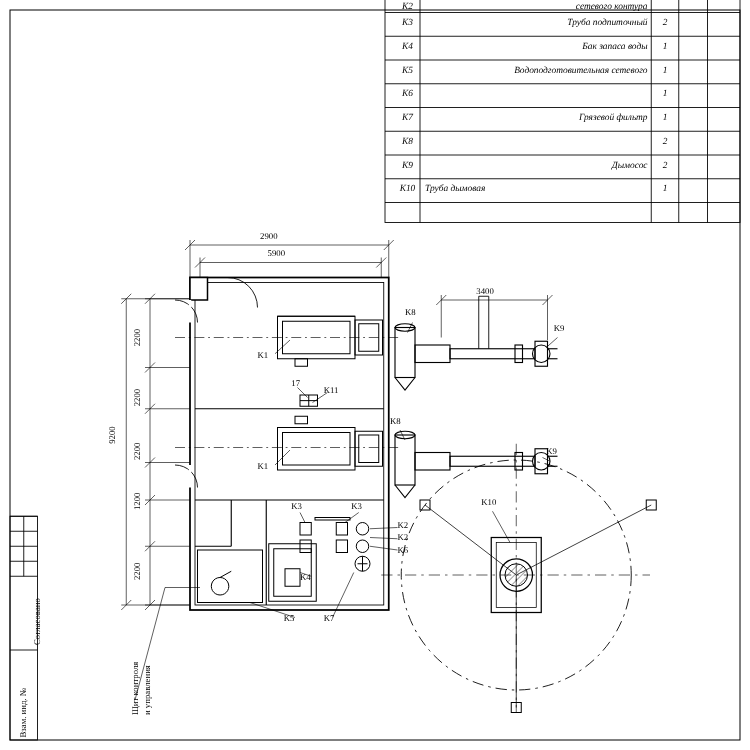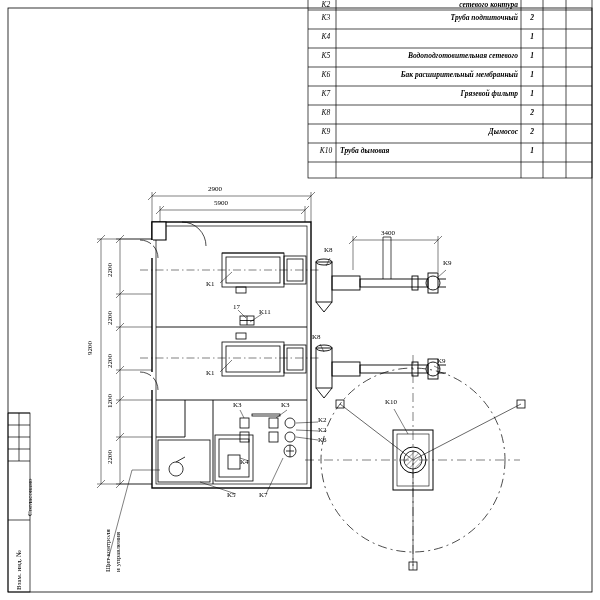--- a/index.html
+++ b/index.html
@@ -2,21 +2,21 @@
 <html><head>
 <meta charset="utf-8">
 <style>
   html,body{margin:0;padding:0;background:#ffffff;}
   body{width:600px;height:600px;overflow:hidden;font-family:"Liberation Serif",serif;color:#000;}
   #root{position:relative;width:540px;height:600px;}
   svg{display:block;}
   .txt{font-family:"Liberation Serif",serif;}
   .lbl{font-size:7px;}
   .dim{font-size:7px;}
-  .tbl{font-size:7.5px;font-style:italic;font-weight:bold;}
+  .tbl{font-size:7.5px;font-style:italic;}
   .code{font-size:7.5px;font-style:italic;}
   .vert{font-size:7px;}
 </style>
 </head>
 <body>
 
 <div id="root">
 
 <svg width="600" height="600" viewBox="0 0 600 600">
   <defs>
@@ -253,28 +253,28 @@
 
   <div class="txt code" style="position:absolute;left:316px;top:0px;width:20px;text-align:center;">K2</div>
   <div class="txt tbl" style="position:absolute;left:340px;top:0px;width:178px;text-align:right;">сетевого контура</div>
   <div class="txt tbl" style="position:absolute;left:521px;top:0px;width:22px;text-align:center;"></div>
 
   <div class="txt code" style="position:absolute;left:316px;top:13px;width:20px;text-align:center;">K3</div>
   <div class="txt tbl" style="position:absolute;left:340px;top:13px;width:178px;text-align:right;">Труба подпиточный</div>
   <div class="txt tbl" style="position:absolute;left:521px;top:13px;width:22px;text-align:center;">2</div>
 
   <div class="txt code" style="position:absolute;left:316px;top:32px;width:20px;text-align:center;">K4</div>
+  <div class="txt tbl" style="position:absolute;left:340px;top:32px;width:178px;text-align:right;">Бак запаса воды</div>
   <div class="txt tbl" style="position:absolute;left:521px;top:32px;width:22px;text-align:center;">1</div>
 
   <div class="txt code" style="position:absolute;left:316px;top:51px;width:20px;text-align:center;">K5</div>
   <div class="txt tbl" style="position:absolute;left:340px;top:51px;width:178px;text-align:right;">Водоподготовительная сетевого</div>
   <div class="txt tbl" style="position:absolute;left:521px;top:51px;width:22px;text-align:center;">1</div>
 
   <div class="txt code" style="position:absolute;left:316px;top:70px;width:20px;text-align:center;">K6</div>
-  <div class="txt tbl" style="position:absolute;left:340px;top:70px;width:178px;text-align:right;">Бак расширительный мембранный</div>
   <div class="txt tbl" style="position:absolute;left:521px;top:70px;width:22px;text-align:center;">1</div>
 
   <div class="txt code" style="position:absolute;left:316px;top:89px;width:20px;text-align:center;">K7</div>
   <div class="txt tbl" style="position:absolute;left:340px;top:89px;width:178px;text-align:right;">Грязевой фильтр</div>
   <div class="txt tbl" style="position:absolute;left:521px;top:89px;width:22px;text-align:center;">1</div>
 
   <div class="txt code" style="position:absolute;left:316px;top:108px;width:20px;text-align:center;">K8</div>
   <div class="txt tbl" style="position:absolute;left:521px;top:108px;width:22px;text-align:center;">2</div>
 
   <div class="txt code" style="position:absolute;left:316px;top:127px;width:20px;text-align:center;">K9</div>

